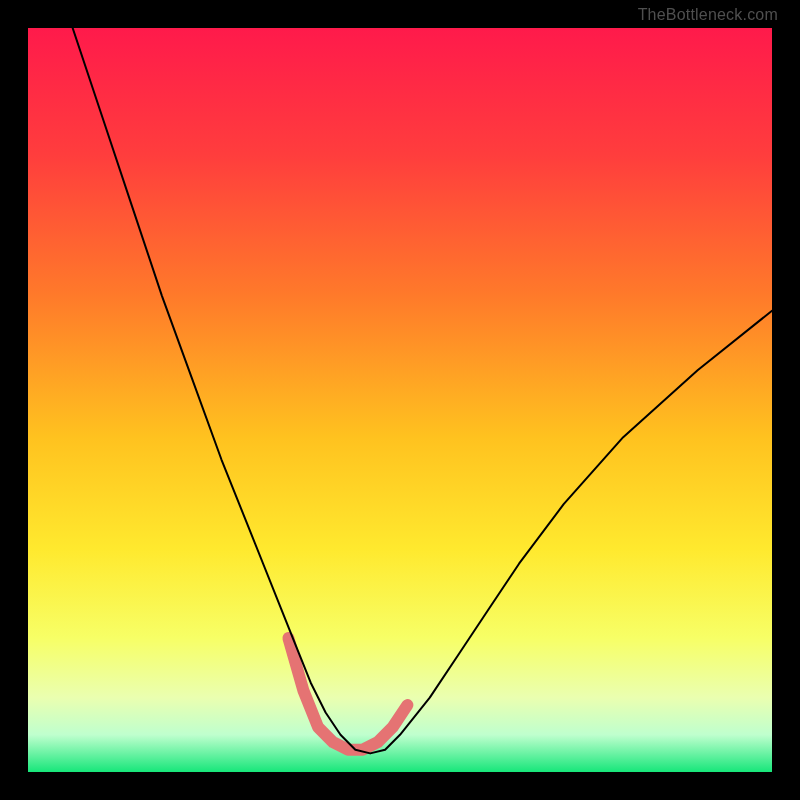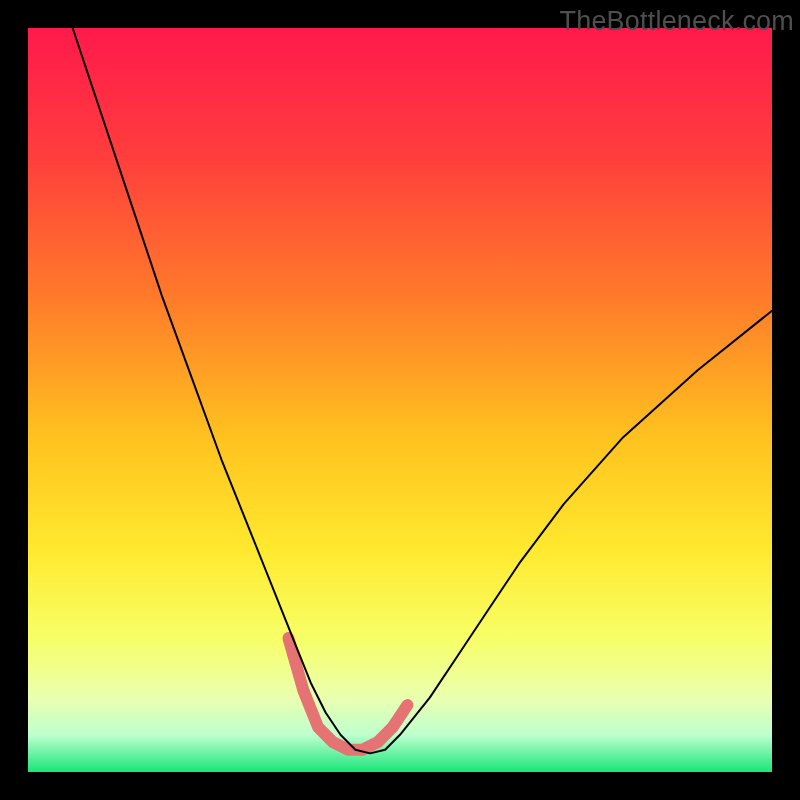--- a/index.html
+++ b/index.html
@@ -7,23 +7,23 @@
     padding: 0;
     width: 800px;
     height: 800px;
     background: #000;
     position: relative;
     font-family: Arial, Helvetica, sans-serif;
   }
   .attribution {
     position: absolute;
     top: 6px;
-    right: 6px;
+    right: 22px;
     color: #4f4f4f;
-    font-size: 27px;
+    font-size: 16px;
     letter-spacing: 0.2px;
     z-index: 10;
     text-align: right;
   }
   .plot-frame {
     position: absolute;
     left: 28px;
     top: 28px;
     width: 744px;
     height: 744px;

